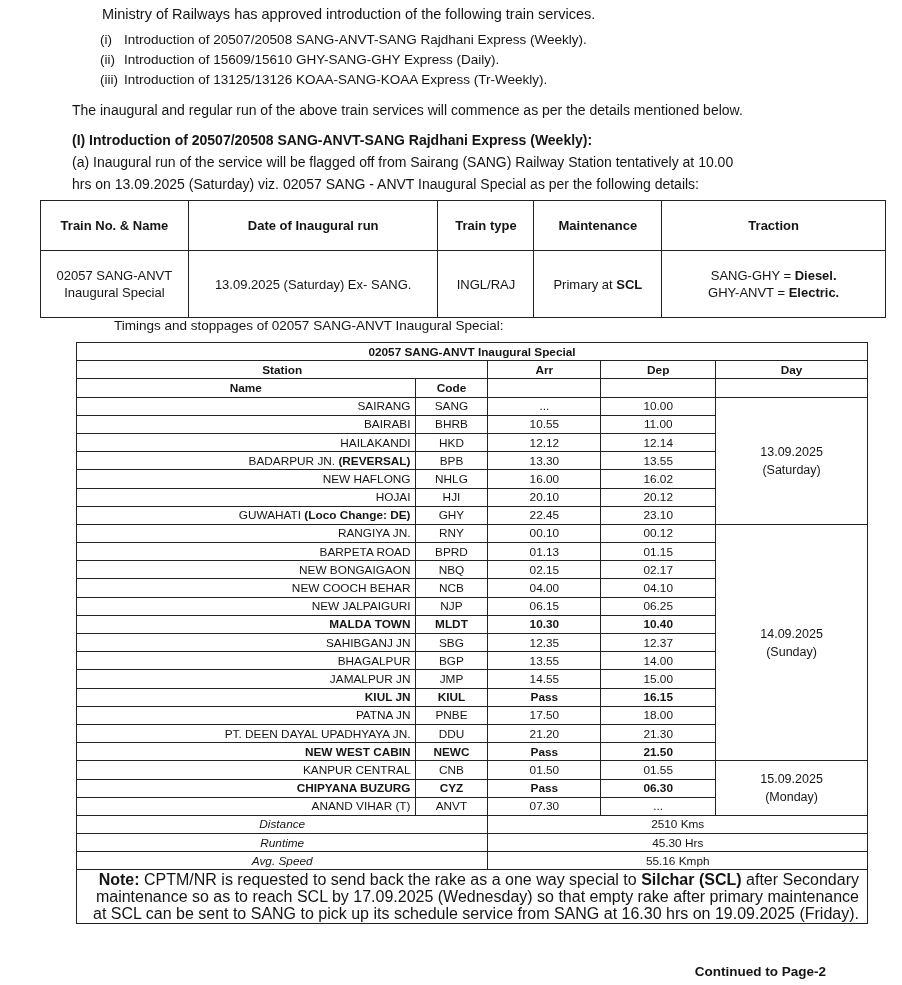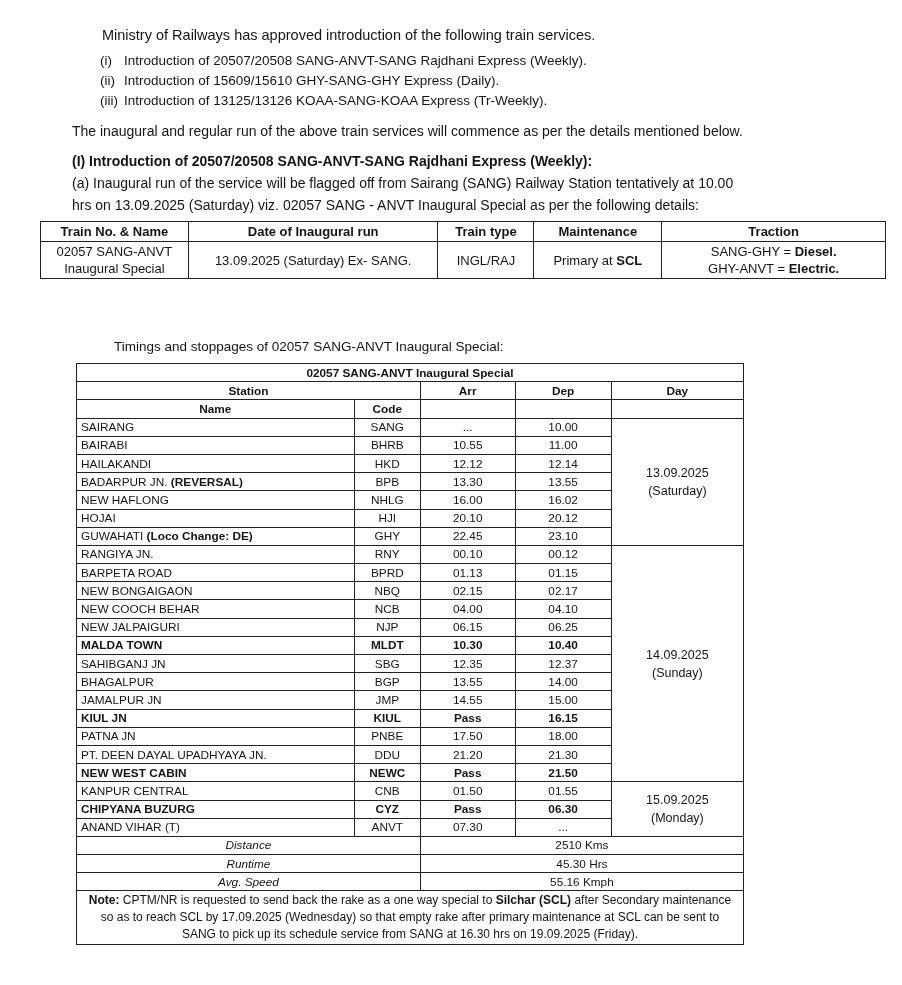--- a/index.html
+++ b/index.html
@@ -1,41 +1,41 @@
 <!DOCTYPE html>
 <html><head>
   <meta charset="utf-8">
   <style>
     html, body { margin: 0; padding: 0; background: #ffffff; }
     body {
       width: 902px; height: 985px; position: relative; overflow: hidden;
       font-family: "Liberation Sans", sans-serif; color: #151515;
     }
-    .abs { position: absolute; margin-top: 21px; }
+    .abs { position: absolute; }
     .intro { left: 102px; top: 6px; font-size: 14.5px; }
     .li { font-size: 13.5px; }
     .li .num { display: inline-block; width: 24px; }
     .para { left: 42px; font-size: 14px; }
     .bold { font-weight: bold; }
     table { border-collapse: collapse; }
     .t1 { left: 40px; top: 200px; width: 846px; font-size: 13px; }
-    .t1 td, .t1 th { border: 1.5px solid #222; padding: 1px 4px; text-align: center; line-height: 17px; }
+    .t1 td, .t1 th { border: 1.5px solid #222; padding: 16px 4px; text-align: center; line-height: 17px; }
     .t1 th { font-weight: bold; }
     .t1 td.left { text-align: left; }
     .timings-caption { left: 114px; top: 318px; font-size: 13.5px; }
-    .t2 { left: 76px; top: 342px; width: 668px; font-size: 11.8px; }
+    .t2 { left: 76px; top: 342px; width: 792px; font-size: 11.8px; }
     .t2 td, .t2 th { border: 1.3px solid #222; padding: 0 4px; height: 17.2px; line-height: 16px; }
     .t2 th { font-weight: bold; text-align: center; }
-    .t2 td.name { text-align: left; }
+    .t2 td.name { text-align: right; }
     .t2 td.c { text-align: center; }
     .t2 tbody td { border-top: 1.3px solid #222; border-bottom: 1.3px solid #222; }
     .t2 td.day { text-align: center; vertical-align: middle; font-size: 12.5px; line-height: 18px; }
     .t2 .stat-label { text-align: center; font-style: italic; }
     .t2 .stat-val { text-align: center; }
-    .t2 .note { text-align: center; font-size: 12px; line-height: 17px; padding: 1px 8px; }
+    .t2 .note { text-align: right; font-size: 16px; line-height: 17px; padding: 1px 8px; }
     .continued { right: 76px; top: 964px; font-size: 13.5px; font-weight: bold; }
     .b { font-weight: bold; }
   </style>
 </head>
 <body>
 
 <div class="abs intro">Ministry of Railways has approved introduction of the following train services.</div>
 
 <div class="abs li" style="left:100px; top:32px;">
   <span class="num">(i)</span><span>Introduction of 20507/20508 SANG-ANVT-SANG Rajdhani Express (Weekly).</span>

